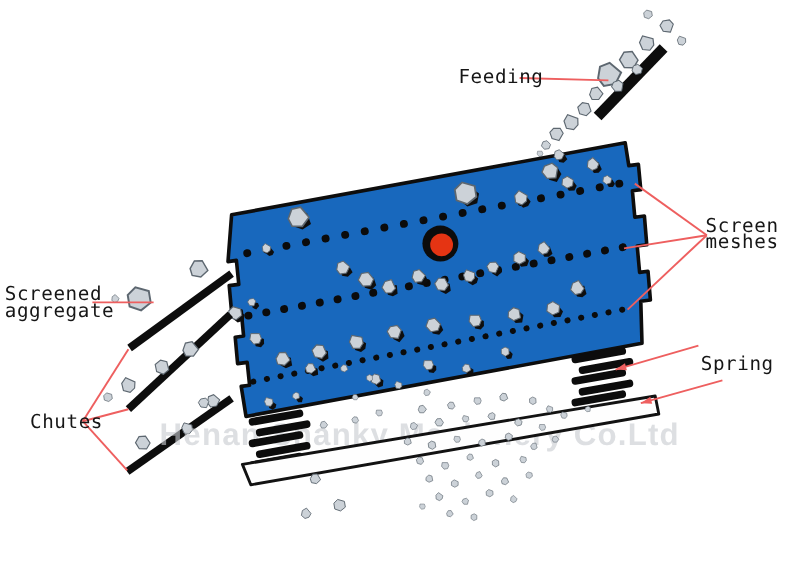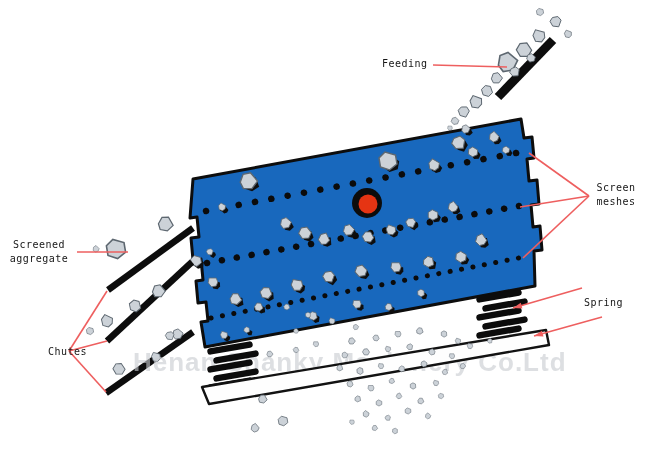--- a/index.html
+++ b/index.html
@@ -1,19 +1,19 @@
 <!DOCTYPE html>
 <html style="--blue: #1868bd; --vib: #e53413; --leader: #ee5f5f; --rockfill: #ccd2d8; --rockstroke: #5d6770; --wm: rgba(200,204,209,0.62);"><head>
 <meta charset="utf-8">
 <style>
   html,body{margin:0;padding:0;background:#ffffff;}
   #stage{position:relative;width:666px;height:468px;background:#ffffff;overflow:hidden;
          font-family:"DejaVu Sans Mono",monospace;}
   #stage svg{position:absolute;left:0;top:0;}
-  .lbl{position:absolute;font-size:10px;line-height:13.5px;color:#161616;
+  .lbl{position:absolute;font-size:16px;line-height:13.5px;color:#161616;
        letter-spacing:.5px;white-space:pre;}
   .lbl.center{text-align:center;}
   .bodyfill{fill:var(--blue,#1868bd);stroke:#0d0d0d;stroke-width:3;stroke-linejoin:round;}
   .dotrow{stroke:#0b0b0b;stroke-linecap:round;fill:none;}
   .chuteln{stroke:#0d0d0d;stroke-width:6.5;}
   .feedln{stroke:#0d0d0d;stroke-width:9;}
   .frame{fill:#fefefe;stroke:#121212;stroke-width:2.4;stroke-linejoin:round;}
   .leader{stroke:var(--leader,#ee5f5f);stroke-width:1.6;fill:none;}
   .leaderfill{fill:var(--leader,#ee5f5f);}
   .springbar{fill:#0c0c0c;}
@@ -249,17 +249,17 @@
       <polygon class="leaderfill" points="534,336 543.5,336.5 541.9,330.7"></polygon>
     </g>
   </svg>
 
   <div class="lbl" style="left:382px;top:57px;">Feeding</div>
 
   <div class="lbl center" style="left:4px;top:238px;width:70px;"><span>Screened</span><br><span>aggregate</span></div>
 
   <div class="lbl center" style="left:588px;top:181px;width:56px;"><span>Screen</span><br><span>meshes</span></div>
 
-  <div class="lbl" style="left:25px;top:345px;margin-left:23px;">Chutes</div>
+  <div class="lbl" style="left:25px;top:345px;">Chutes</div>
 
   <div class="lbl" style="left:584px;top:296px;">Spring</div>
 
 </div>
 
 </body></html>

